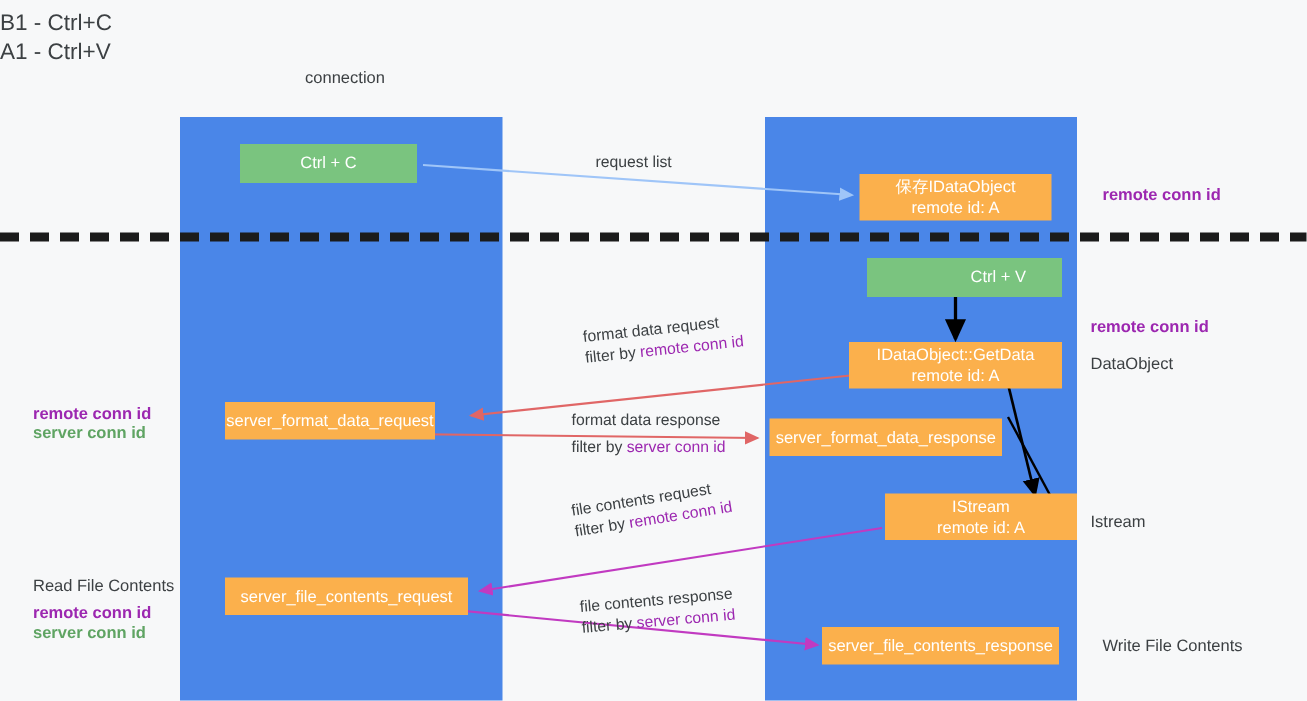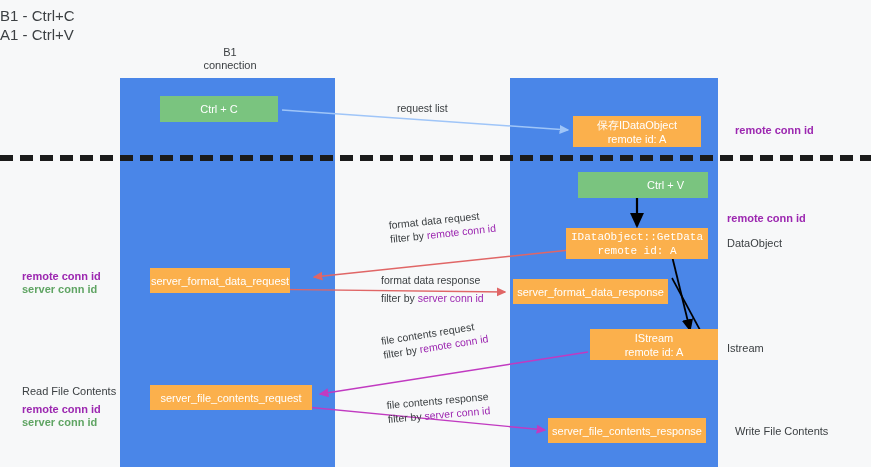--- a/index.html
+++ b/index.html
@@ -63,21 +63,20 @@
 <body>
 
 <div class="stage">
 
   <div class="title">
     <div>B1 - Ctrl+C</div>
     <div>A1 - Ctrl+V</div>
   </div>
 
   <div class="colhead" style="left:150px;top:46px;width:160px;">
-    <div>B1</div>
     <div>connection</div>
   </div>
 
   <div class="lane" style="left:120px;top:78px;width:215px;height:389px;"></div>
   <div class="lane" style="left:510px;top:78px;width:208px;height:389px;"></div>
 
   <svg class="overlay">
     <defs>
       <marker id="arrBlue" markerWidth="7" markerHeight="7" refX="6" refY="3.2" orient="auto">
         <path d="M0,0 L7,3.2 L0,6.4 z" fill="#9fc5f8"></path>
@@ -118,21 +117,21 @@
 
   <div class="node orange" style="left:573px;top:116px;width:128px;height:31px;text-align:center;">
     <span>保存IDataObject</span>
     <span>remote id: A</span>
   </div>
 
   <div class="node green" style="left:578px;top:172px;width:130px;height:26px;padding-left:45px;">
     <span>Ctrl + V</span>
   </div>
 
-  <div class="node orange" style="left:566px;top:228px;width:142px;height:31px;font-family:Liberation Mono, monospace;">
+  <div class="node orange" style="left:566px;top:228px;width:142px;height:31px;">
     <span>IDataObject::GetData</span>
     <span>remote id: A</span>
   </div>
 
   <div class="node orange" style="left:150px;top:268px;width:140px;height:25px;">
     <span>server_format_data_request</span>
   </div>
 
   <div class="node orange" style="left:513px;top:279px;width:155px;height:25px;">
     <span>server_format_data_response</span>

